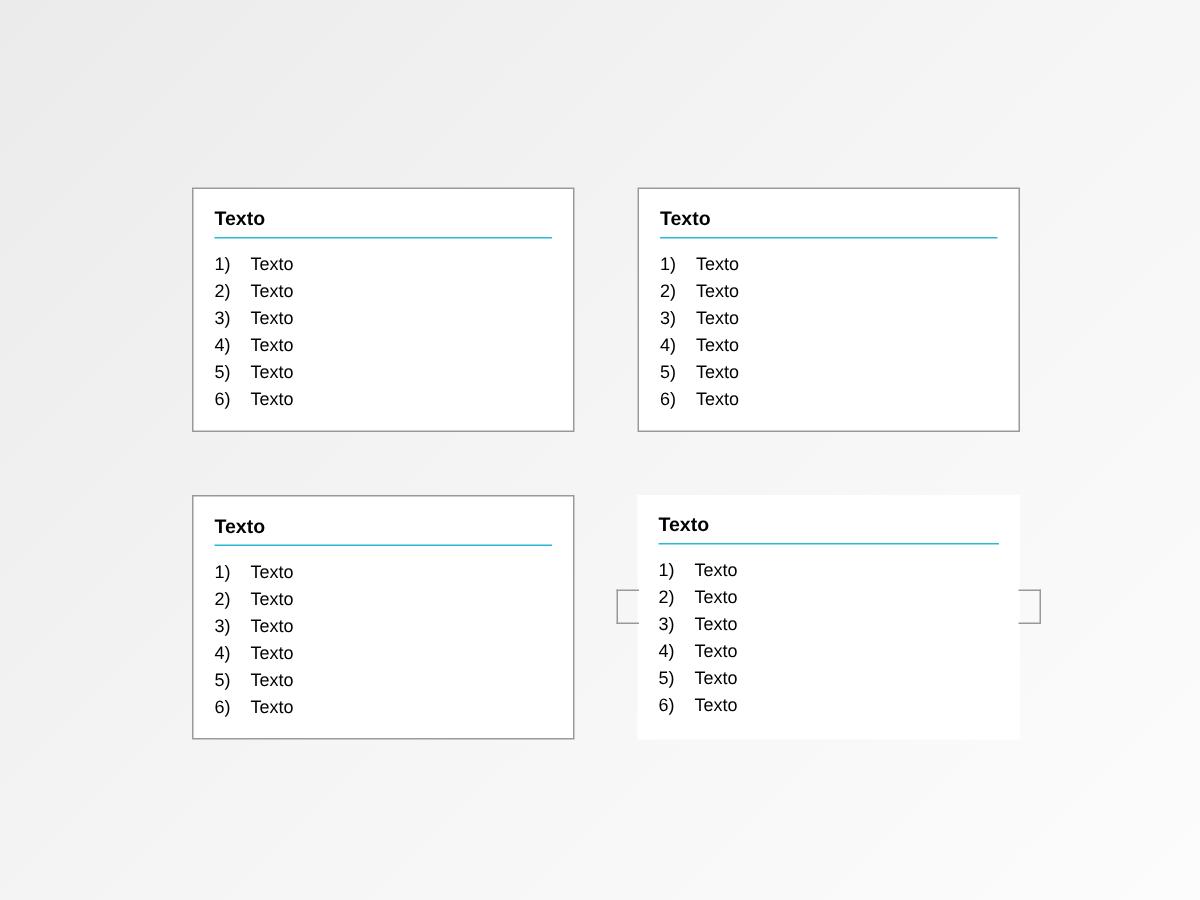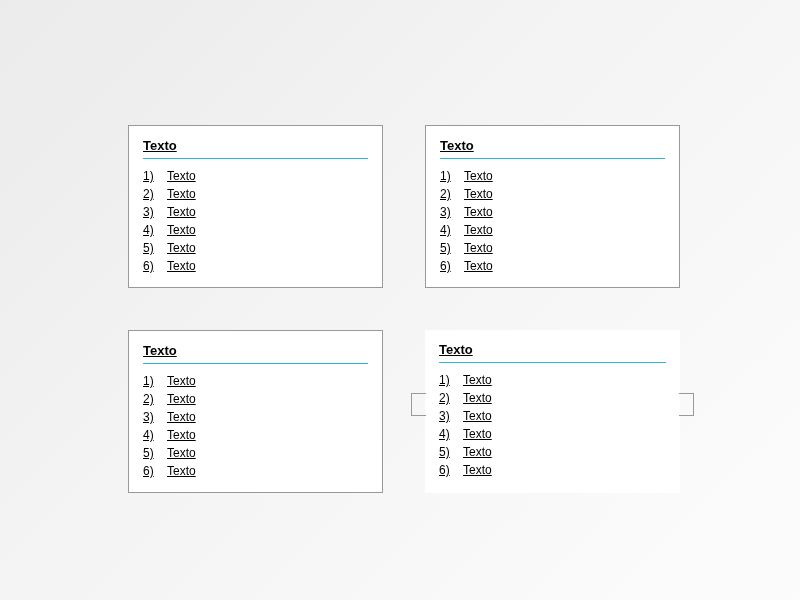--- a/index.html
+++ b/index.html
@@ -15,21 +15,20 @@
       position: relative;
     }
     .grid {
       position: absolute;
       top: 125px;
       left: 128px;
       display: grid;
       grid-template-columns: repeat(2, 255px);
       column-gap: 42px;
       row-gap: 42px;
-      text-decoration: underline;
     }
     .card {
       background: #ffffff;
       border: 1px solid #999999;
       padding: 12px 14px 14px 14px;
       position: relative;
     }
     .card.no-full-border {
       border: none;
     }

